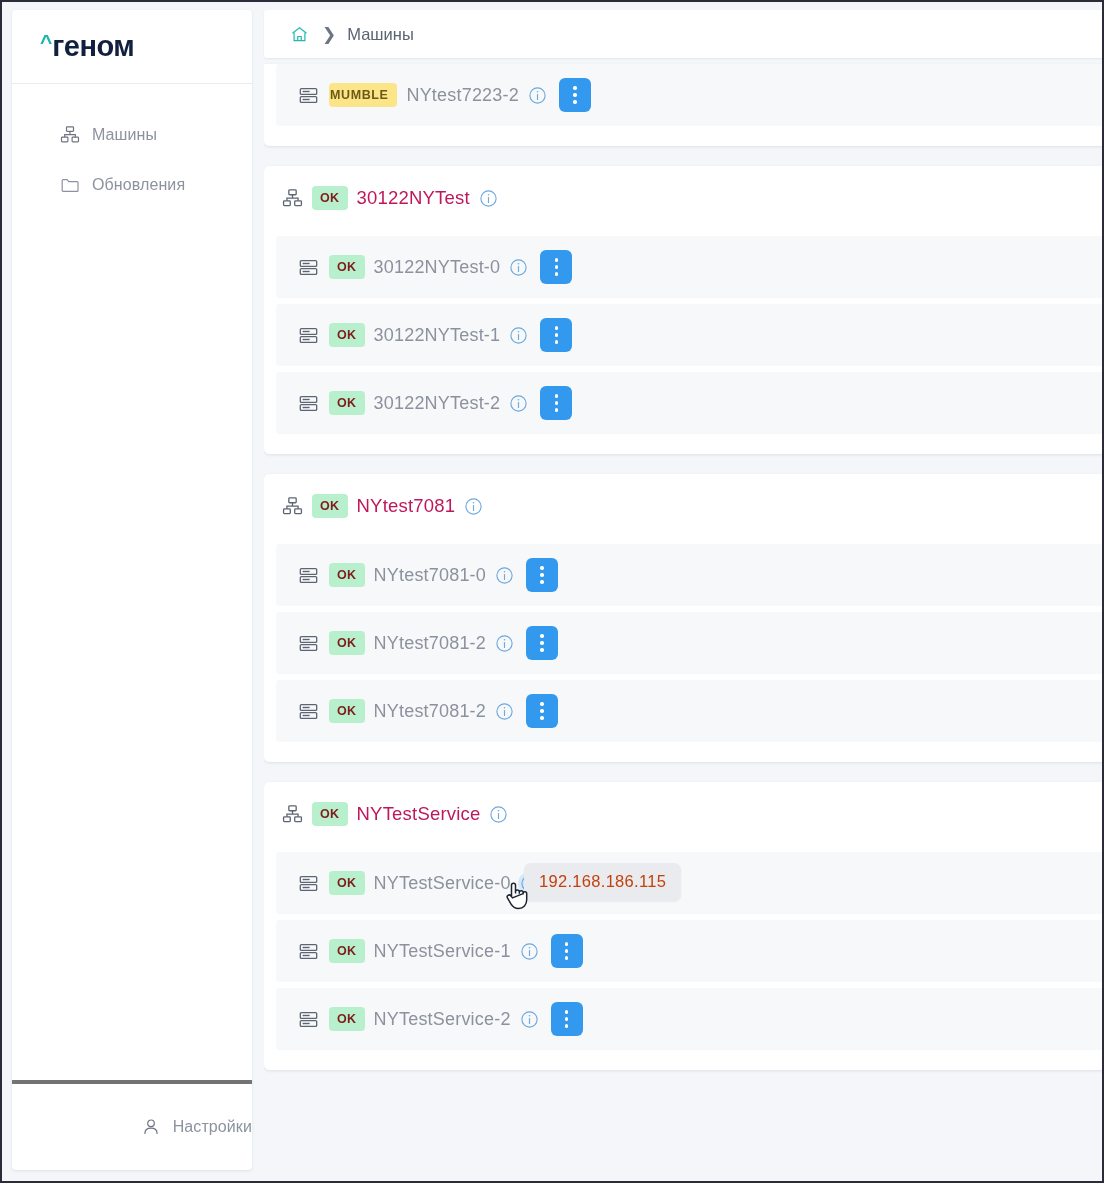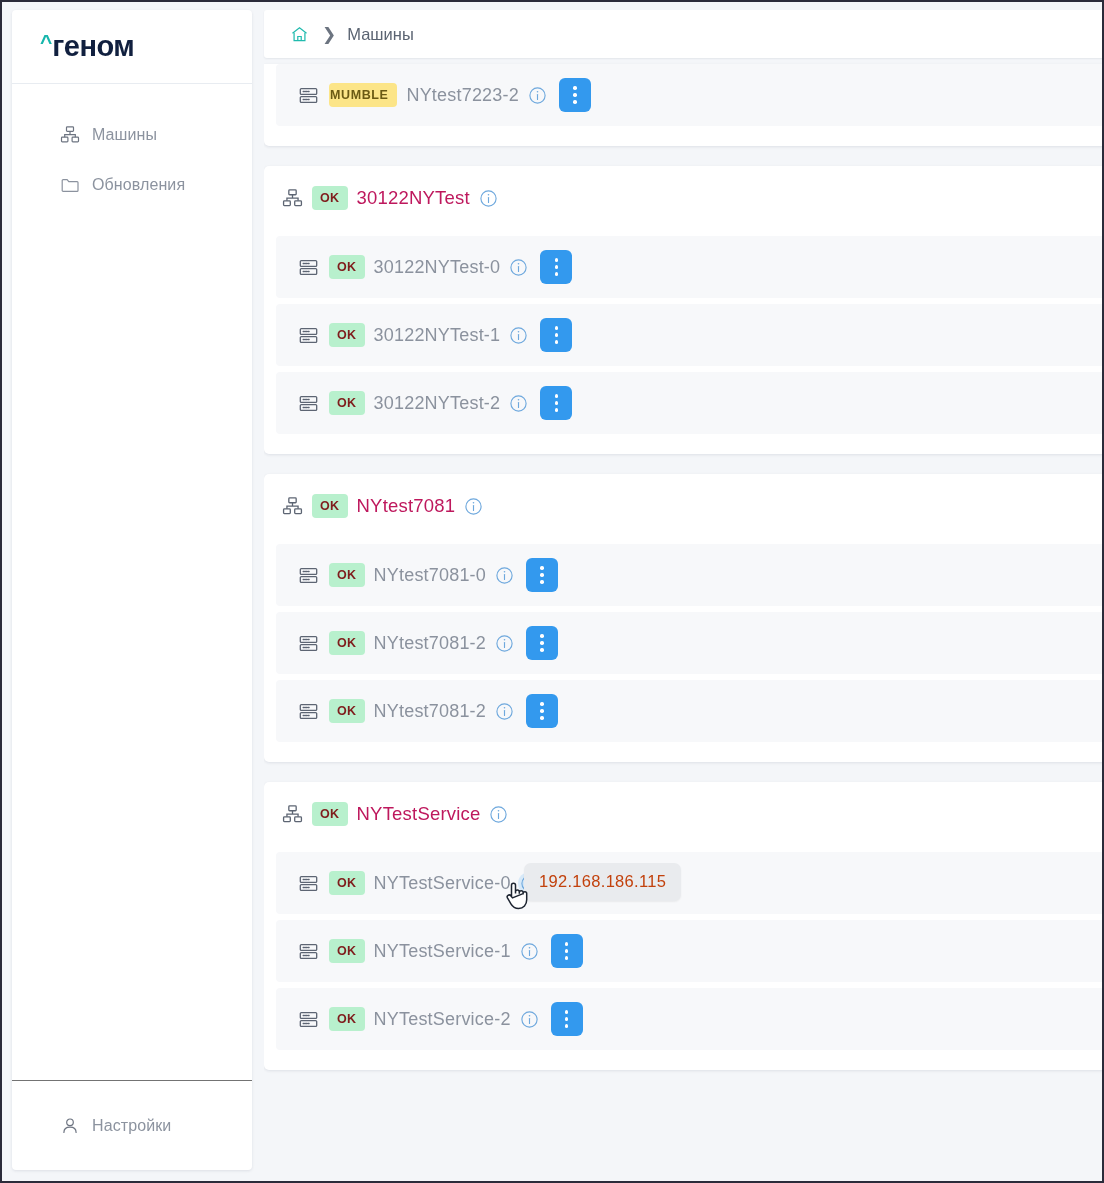--- a/index.html
+++ b/index.html
@@ -81,25 +81,26 @@
     flex: none;
   }
   .nav-item .nav-icon svg { display: block; }
   .nav-label {
     font-size: 16px;
     color: #8c939f;
     letter-spacing: 0.1px;
   }
 
   .sidebar-footer {
-    border-top: 1px solid #737373;
+    border-top: 4px solid #737373;
     height: 90px;
     display: flex;
     align-items: center;
     padding-left: 48px;
+    justify-content: flex-end;
   }
   .sidebar-footer .nav-icon {
     width: 20px;
     height: 20px;
     margin-right: 12px;
     display: flex;
     align-items: center;
     justify-content: center;
     flex: none;
   }

